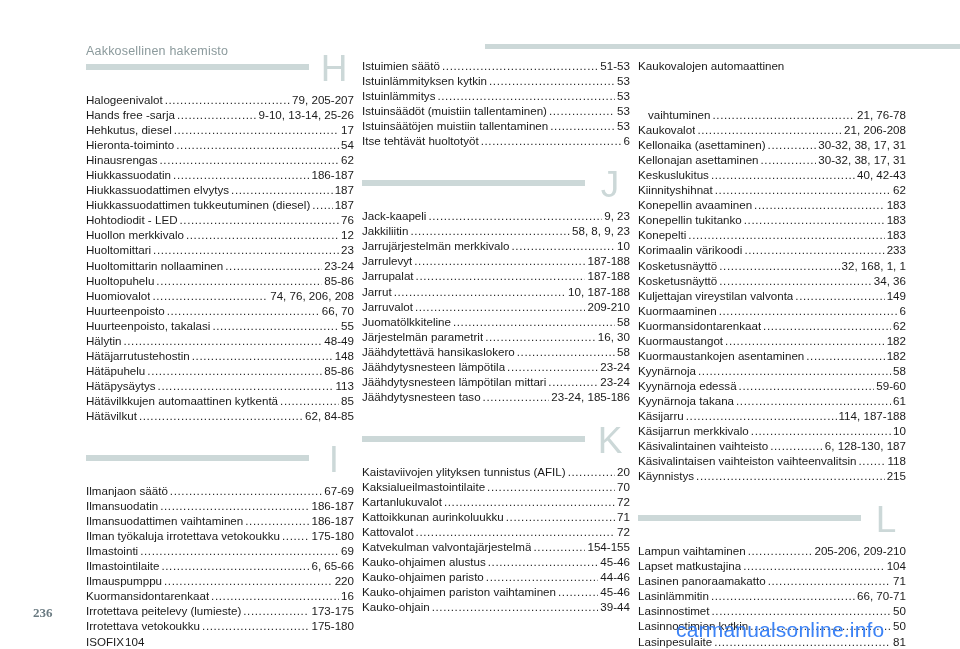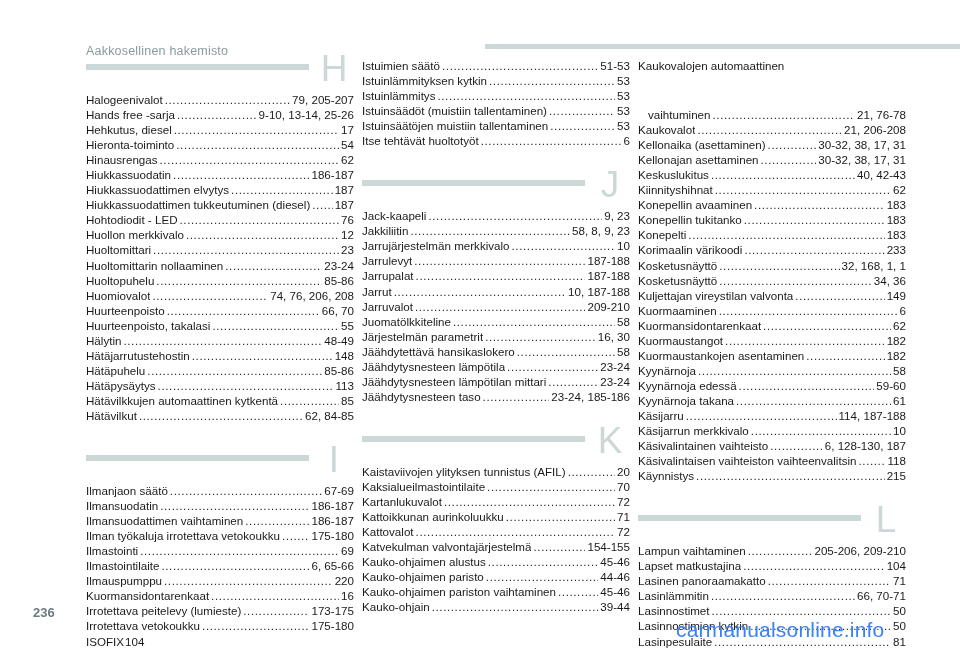--- a/index.html
+++ b/index.html
@@ -151,20 +151,21 @@
   .section-gap { height: 26px; }
 
   
   #page-number {
     position: absolute;
     left: 33px;
     top: 605px;
     font-size: 13px;
     font-weight: bold;
     color: #6b7b82;
+    font-family: Liberation Serif, serif;
   }
   #watermark {
     position: absolute;
     left: 676px;
     top: 618px;
     font-size: 21px;
     color: #3b82f6;
     letter-spacing: 0.2px;
     font-family: "Liberation Sans", sans-serif;
   }

